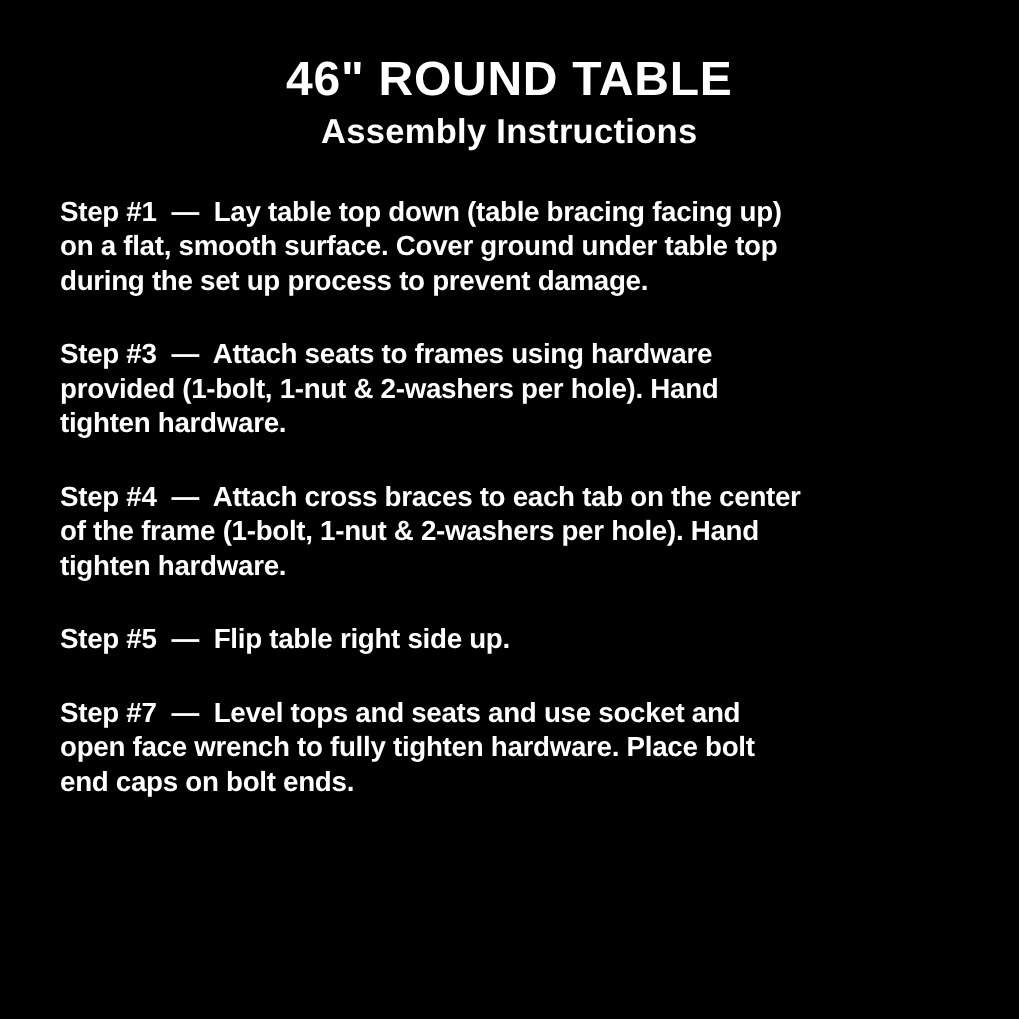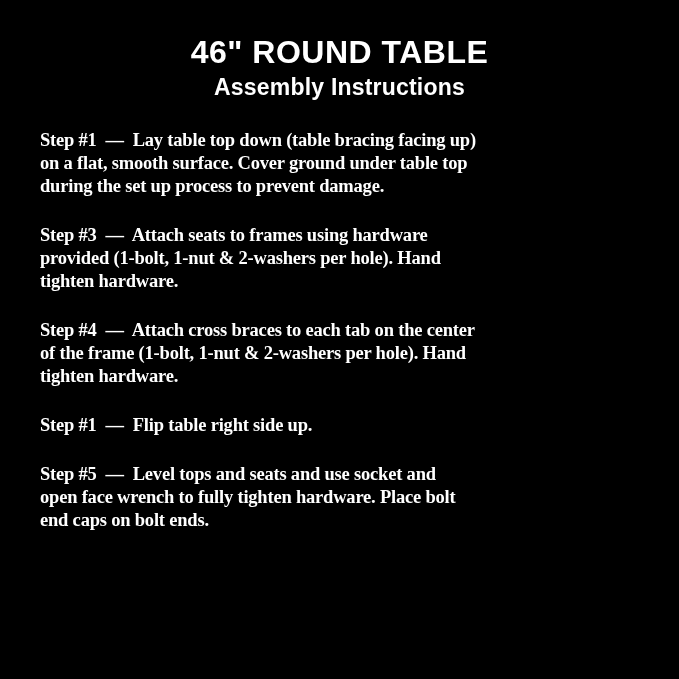--- a/index.html
+++ b/index.html
@@ -41,21 +41,20 @@
   }
   .steps {
     margin-top: 28px;
   }
   .step {
     margin: 0 0 26px 0;
     font-size: 18.5px;
     line-height: 23px;
     letter-spacing: -0.2px;
     white-space: pre; 
-    font-family: Liberation Serif, serif;
   }
 </style>
 </head>
 <body style="background: rgb(0, 0, 0);">
 
 <div class="page" style="color: rgb(255, 255, 255);">
   <div class="header">
     <h1 class="title">46" ROUND TABLE</h1>
     <h2 class="subtitle">Assembly Instructions</h2>
   </div>
@@ -63,18 +62,18 @@
   <div class="steps">
     <p class="step">Step #1  —  Lay table top down (table bracing facing up)
 on a flat, smooth surface. Cover ground under table top
 during the set up process to prevent damage.</p>
     <p class="step">Step #3  —  Attach seats to frames using hardware
 provided (1-bolt, 1-nut &amp; 2-washers per hole). Hand
 tighten hardware.</p>
     <p class="step">Step #4  —  Attach cross braces to each tab on the center
 of the frame (1-bolt, 1-nut &amp; 2-washers per hole). Hand
 tighten hardware.</p>
-    <p class="step">Step #1  —  Flip table right side up.</p>
-    <p class="step">Step #5  —  Level tops and seats and use socket and
+    <p class="step">Step #5  —  Flip table right side up.</p>
+    <p class="step">Step #7  —  Level tops and seats and use socket and
 open face wrench to fully tighten hardware. Place bolt
 end caps on bolt ends.</p>
   </div>
 </div>
 
 </body></html>

